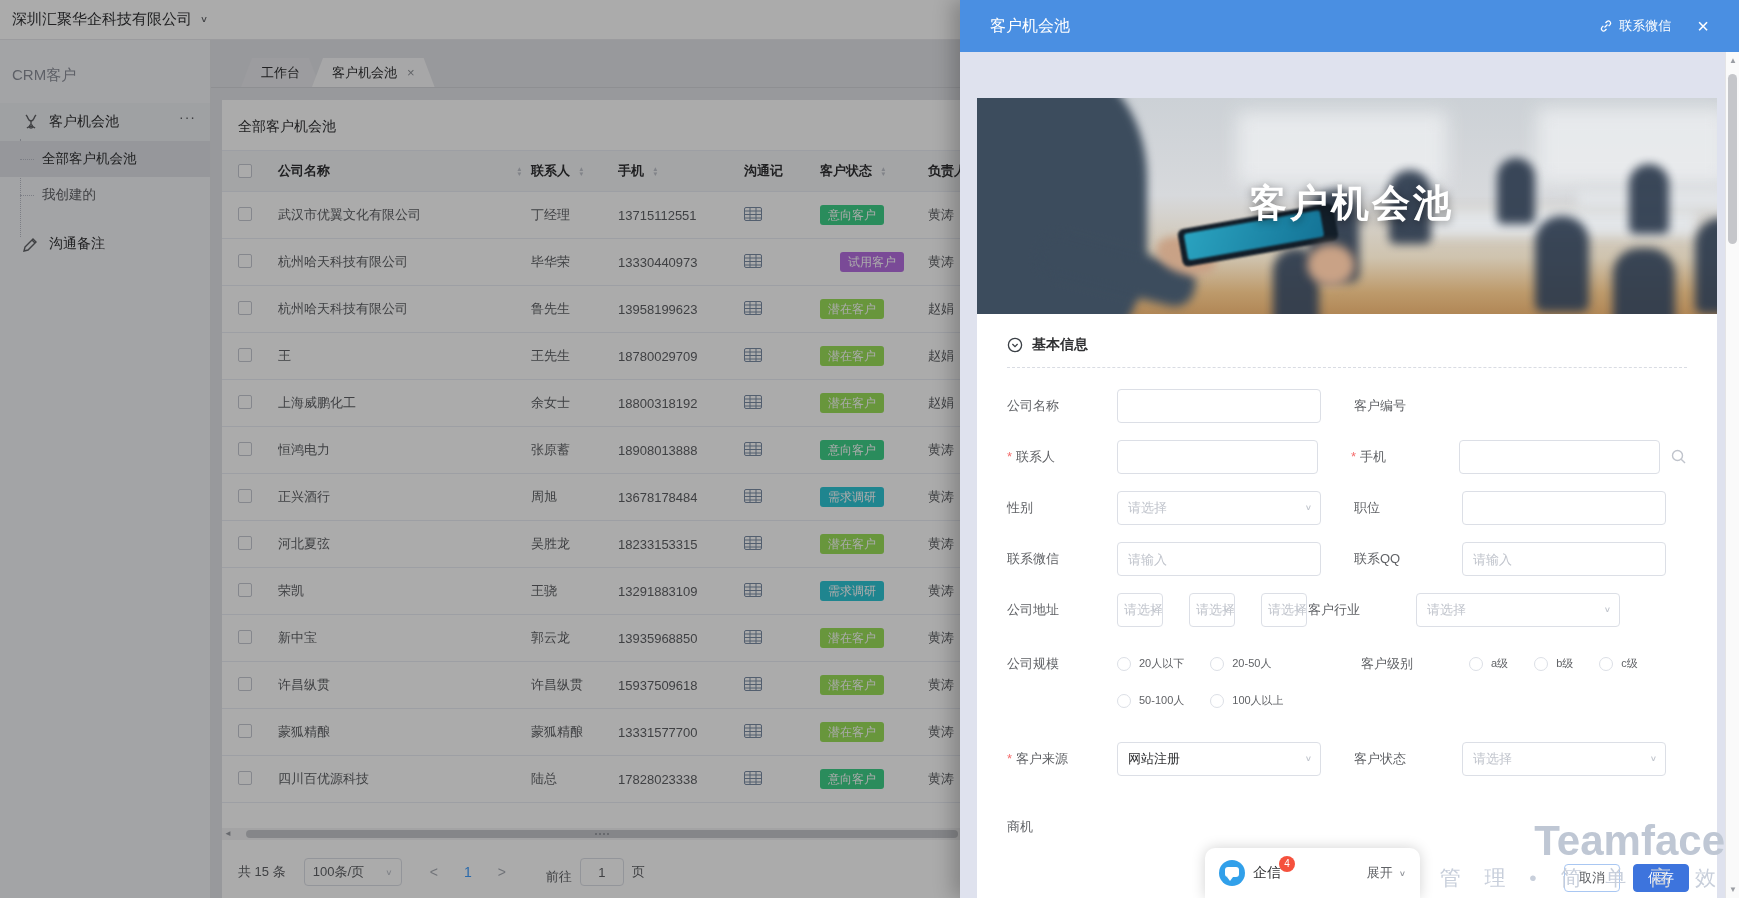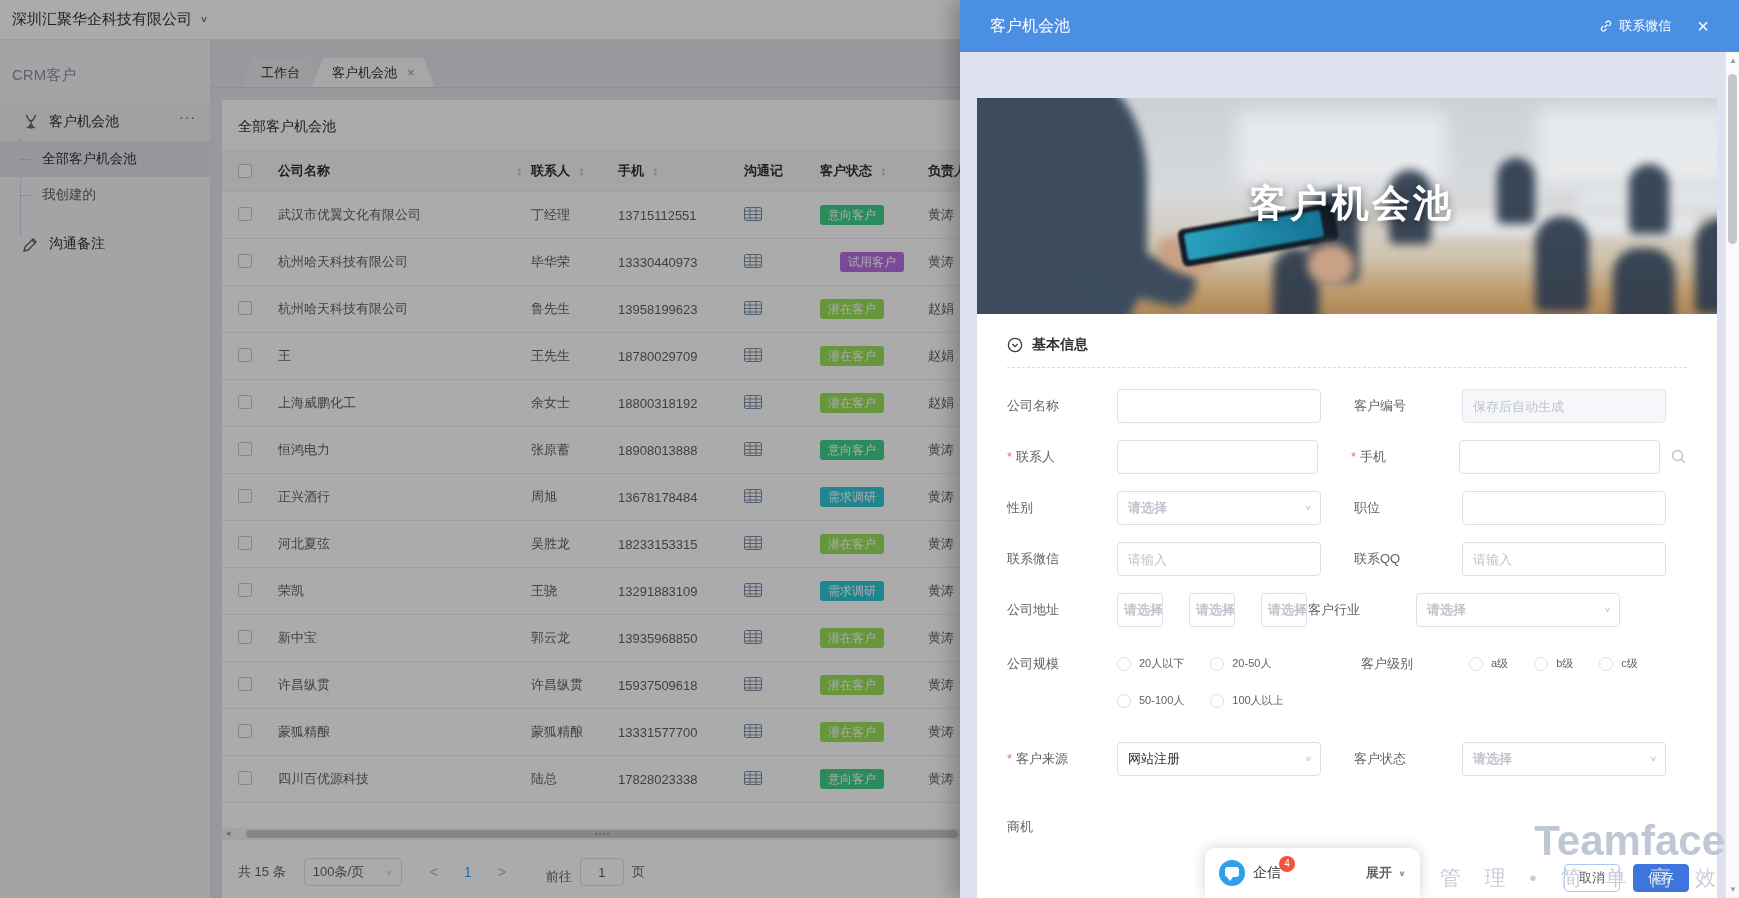--- a/index.html
+++ b/index.html
@@ -99,21 +99,21 @@
 .frow { display:flex; align-items:flex-start; margin-top:17px; }
 .frow.first { margin-top:21px; }
 .frow.gap-lg { margin-top:34px; }
 .flabel { width:110px; flex:0 0 auto; font-size:13px; color:#606266; line-height:34px; }
 .flabel.col2 { width:108px; margin-left:33px; }
 .req::before { content:"*"; color:#f56c6c; margin-right:4px; }
 .finput { width:204px; height:34px; border:1px solid #dcdfe6; border-radius:4px; background:#fff; font-size:13px; color:#303133; padding:0 10px; font-family:inherit; }
 .finput::placeholder { color:#c0c4cc; }
 .finput:disabled { background:#f5f7fa; border-color:#e4e7ed; color:#c0c4cc; }
 .fselect { position:relative; width:204px; height:34px; border:1px solid #dcdfe6; border-radius:4px; background:#fff; font-size:13px; line-height:32px; padding:0 26px 0 10px; cursor:pointer; overflow:hidden; white-space:nowrap; }
-.fselect .ph { color:#c0c4cc;font-weight:bold; }
+.fselect .ph { color:#c0c4cc; }
 .fselect .val { color:#303133; }
 .fselect .caret-down { position:absolute; right:8px; top:0; line-height:32px; margin:0; font-size:10px; color:#c0c4cc; }
 .mini-select { width:46px; padding:0 14px 0 6px; margin-right:26px; flex:0 0 auto; }
 .mini-select .caret-down { right:4px; }
 .search-suffix { margin-left:10px; margin-top:8px; line-height:0; cursor:pointer; }
 .radio-group { display:flex; flex-wrap:wrap; width:260px; row-gap:22px; padding-top:9px; }
 .radio-group.inline { width:auto; }
 .radio-item { display:flex; align-items:center; margin-right:26px; cursor:pointer; }
 .radio-circle { width:14px; height:14px; border:1px solid #dcdfe6; border-radius:50%; background:#fff; margin-right:8px; flex:0 0 auto; }
 .radio-label { font-size:11px; color:#606266; white-space:nowrap; }
@@ -126,21 +126,21 @@
 .btn-cancel { background:#fff; border:1px solid #a9c7f2; color:#56585c; }
 .btn-save { background:#3d74dd; border:1px solid #3d74dd; color:#fff; margin-left:13px; }
 
 
 .chat-widget { position:absolute; left:1205px; top:848px; width:215px; height:50px; background:#fff; border-radius:10px 10px 0 0; box-shadow:0 0 14px rgba(0,0,0,.18); z-index:150; display:flex; align-items:center; padding:0 14px; }
 .chat-icon { position:relative; width:26px; height:26px; border-radius:50%; background:#31a0ea; flex:0 0 auto; }
 .chat-icon::before { content:""; position:absolute; left:6px; top:7px; width:14px; height:10px; background:#fff; border-radius:3px; }
 .chat-icon::after { content:""; position:absolute; left:8px; top:17px; border-left:3px solid transparent; border-right:3px solid transparent; border-top:4px solid #fff; }
 .chat-name { font-size:14px; color:#303133; margin-left:8px; }
 .chat-badge { position:relative; top:-9px; left:-2px; min-width:16px; height:16px; border-radius:8px; background:#f5513d; color:#fff; font-size:10px; line-height:16px; text-align:center; padding:0 4px; }
-.chat-expand { margin-left:auto; font-size:13px; color:#606266; display:flex; align-items:center; cursor:pointer;font-weight:bold; }
+.chat-expand { margin-left:auto; font-size:13px; color:#606266; display:flex; align-items:center; cursor:pointer; }
 .chat-expand .caret-down { font-size:10px; color:#909399; }
 </style>
 </head>
 <body>
 
 <div class="screen">
 
   <div class="topbar">
     <span class="company">深圳汇聚华企科技有限公司</span>
     <span class="caret-down"></span>
@@ -516,21 +516,20 @@
             </svg>
           </span>
           <span class="section-label">基本信息</span>
         </div>
         <div class="dashed"></div>
 
         <div class="frow first">
           <span class="flabel">公司名称</span>
           <input class="finput" style="">
           <span class="flabel col2">客户编号</span>
-          <input class="finput" disabled="" placeholder="保存后自动生成" style="">
         </div>
 
         <div class="frow">
           <span class="flabel req">联系人</span>
           <input class="finput" style="">
           <span class="flabel col2 req">手机</span>
           <input class="finput" style="">
           <span class="search-suffix">
             <svg width="17" height="17" viewBox="0 0 17 17" fill="none" stroke="#c0c4cc" stroke-width="1.4">
               <circle cx="7.5" cy="7.5" r="5"></circle>

